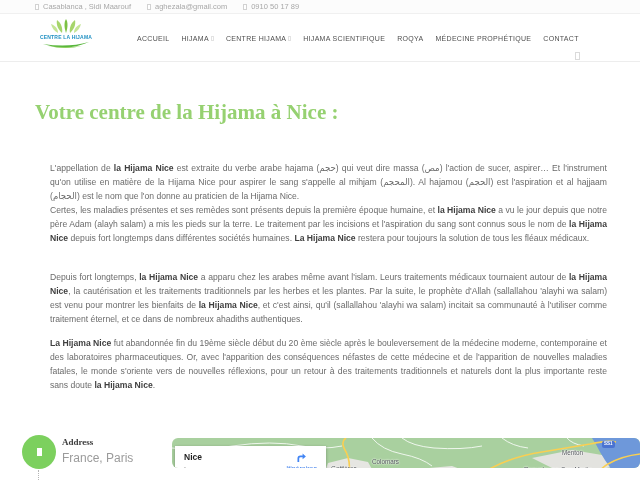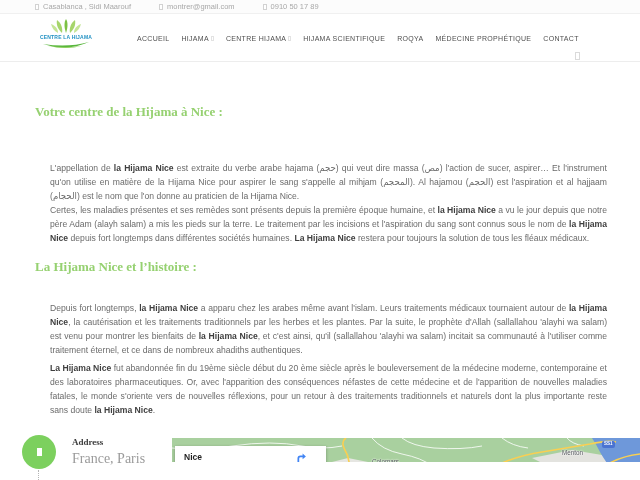--- a/index.html
+++ b/index.html
@@ -1,59 +1,59 @@
 <!DOCTYPE html>
 <html><head>
 <meta charset="utf-8">
 <style>
   * { margin:0; padding:0; box-sizing:border-box; }
   html,body { width:640px; height:480px; background:#fff; font-family:"Liberation Sans","DejaVu Sans",sans-serif; }
   .page { position:relative; width:640px; height:480px; overflow:hidden; background:#fff; }
 
   
-  .topbar { height:14px; display:flex; align-items:center; gap:28px; padding-left:35px;
+  .topbar { height:14px; display:flex; align-items:center; gap:16px; padding-left:35px;
             background:#fcfcfc; border-bottom:1px solid #f0f0f0; }
   .topbar-item { display:flex; align-items:center; gap:4px; font-size:7.5px; color:#a8a8a8; }
   .tofu { display:inline-block; width:4px; height:6px; border:1px solid #d2d2d2; background:#fff; }
   .tofu.xs { width:3px; height:5px; border-color:#e2e2e2; }
   .tofu.social { width:5px; height:8px; border-color:#dadada; }
   .tofu.white { border-color:#ffffff; width:5px; height:8px; }
 
   
   header { position:relative; height:48px; border-bottom:1px solid #ededed; background:#fff; }
   .logo { position:absolute; left:35px; top:5px; width:62px; text-align:center; cursor:pointer; }
   .logo-text { font-size:5px; font-weight:bold; color:#2291c3; letter-spacing:.2px; line-height:6px; white-space:nowrap; }
   .nav { position:absolute; left:137px; top:0; height:48px; display:flex; align-items:center; gap:12px; white-space:nowrap; }
   .nav-item { display:flex; align-items:center; gap:2px; }
   .nav-item a { font-size:7px; letter-spacing:.3px; color:#4f4f4f; text-decoration:none; }
   .social { position:absolute; right:30px; top:19px; display:grid; grid-template-columns:auto auto; column-gap:26px; row-gap:9px; }
 
   
   .content h2 { font-family:"Liberation Serif","DejaVu Serif",serif; font-weight:bold;
-                color:#96d171; font-size:13px; margin-left:35px; line-height:18px; }
+                color:#96d171; font-size:21px; margin-left:35px; line-height:18px; }
   .h1 { margin-top:41px; }
   .h2 { margin-top:13px; }
   .content p { width:557px; margin-left:50px; font-size:8.6px; color:#6b6b6b;
                line-height:14px; text-align:justify; }
   .p1 { margin-top:40px; }
   .p2 { }
   .p3 { margin-top:25px; }
-  .p4 { margin-top:4px; }
+  .p4 { margin-top:10px; }
   .content p .b { font-weight:bold; color:#3f3f3f; }
 
   
   footer { position:absolute; left:0; bottom:0; width:640px; height:60px; background:#fff; }
   .addr-circle { position:absolute; left:22px; top:15px; width:34px; height:34px; border-radius:50%;
                  background:#7cd05e; display:flex; align-items:center; justify-content:center; }
   .addr-dotline { position:absolute; left:38px; top:50px; height:12px; border-left:1px dotted #b5b5b5; }
-  .addr-text { position:absolute; left:62px; top:17px;margin-left:10px; }
+  .addr-text { position:absolute; left:62px; top:17px; }
   .addr-label { font-family:"Liberation Serif","DejaVu Serif",serif; font-weight:bold; font-size:9px; color:#3d3d3d; }
-  .addr-value { font-size:14px; color:#9b9b9b; margin-top:4px;font-family:Liberation Serif, serif; }
+  .addr-value { font-size:12px; color:#9b9b9b; margin-top:4px; }
 
-  .map { position:absolute; left:172px; top:18px; width:468px; height:24px; overflow:hidden; cursor:grab; }
+  .map { position:absolute; left:172px; top:18px; width:468px; height:30px; overflow:hidden; cursor:grab;border-radius:6px; }
   .map svg.mapbg { position:absolute; left:0; top:0; width:468px; height:42px; }
   .map-label { position:absolute; font-size:6.3px; color:#55595e; text-shadow:0 0 2px #fff, 0 0 2px #fff; white-space:nowrap; }
   .road-badge { position:absolute; left:430px; top:3px; background:#4a73d1; color:#fff; font-size:4.5px;
                 font-weight:bold; padding:1px 2px; border-radius:2px; line-height:4.5px; }
   .map-card { position:absolute; left:3px; top:8px; width:151px; height:40px; background:#fff;
               box-shadow:0 1px 3px rgba(0,0,0,.3); display:flex; justify-content:space-between; padding:6px 9px 0 9px; }
   .map-card-title { font-size:8.5px; font-weight:bold; color:#1f1f1f; }
   .map-card-sub { font-size:7.5px; color:#8a8a8a; margin-top:3px; }
   .directions { display:flex; flex-direction:column; align-items:center; gap:2px; cursor:pointer; text-decoration:none; }
   .directions-label { font-size:7px; color:#3a7cec; }
@@ -63,21 +63,21 @@
 
 <div class="page">
 
   <div class="topbar">
     <div class="topbar-item">
       <span class="tofu"></span>
       <span>Casablanca , Sidi Maarouf</span>
     </div>
     <div class="topbar-item">
       <span class="tofu"></span>
-      <span>montrer@gmail.com</span>
+      <span>aghezala@gmail.com</span>
     </div>
     <div class="topbar-item">
       <span class="tofu"></span>
       <span>0910 50 17 89</span>
     </div>
   </div>
 
   <header>
     <div class="logo">
       <svg width="36" height="15" viewBox="0 0 36 15" style="display:block;margin:0 auto;">
@@ -128,21 +128,20 @@
     </div>
   </header>
 
   <div class="content">
     <h2 class="h1">Votre centre de la Hijama à Nice :</h2>
 
     <p class="p1"><span>L'appellation de </span><span class="b">la Hijama Nice</span><span> est extraite du verbe arabe hajama (حجم) qui veut dire massa (مص) l'action de sucer, aspirer… Et l'instrument qu'on utilise en matière de la Hijama Nice pour aspirer le sang s'appelle al mihjam (المحجم). Al hajamou (الحجم) est l'aspiration et al hajjaam (الحجام) est le nom que l'on donne au praticien de la Hijama Nice.</span></p>
 
     <p class="p2"><span>Certes, les maladies présentes et ses remèdes sont présents depuis la première époque humaine, et </span><span class="b">la Hijama Nice</span><span> a vu le jour depuis que notre père Adam (alayh salam) a mis les pieds sur la terre. Le traitement par les incisions et l'aspiration du sang sont connus sous le nom de </span><span class="b">la Hijama Nice</span><span> depuis fort longtemps dans différentes sociétés humaines. </span><span class="b">La Hijama Nice</span><span> restera pour toujours la solution de tous les fléaux médicaux.</span></p>
 
-    <h2 class="h2">La Hijama Nice et l’histoire :</h2>
 
     <p class="p3"><span>Depuis fort longtemps, </span><span class="b">la Hijama Nice</span><span> a apparu chez les arabes même avant l'islam. Leurs traitements médicaux tournaient autour de </span><span class="b">la Hijama Nice</span><span>, la cautérisation et les traitements traditionnels par les herbes et les plantes. Par la suite, le prophète d'Allah (sallallahou 'alayhi wa salam) est venu pour montrer les bienfaits de </span><span class="b">la Hijama Nice</span><span>, et c'est ainsi, qu'il (sallallahou 'alayhi wa salam) incitait sa communauté à l'utiliser comme traitement éternel, et ce dans de nombreux ahadiths authentiques.</span></p>
 
     <p class="p4"><span class="b">La Hijama Nice</span><span> fut abandonnée fin du 19ème siècle début du 20 ème siècle après le bouleversement de la médecine moderne, contemporaine et des laboratoires pharmaceutiques. Or, avec l'apparition des conséquences néfastes de cette médecine et de l'apparition de nouvelles maladies fatales, le monde s'oriente vers de nouvelles réflexions, pour un retour à des traitements traditionnels et naturels dont la plus importante reste sans doute </span><span class="b">la Hijama Nice</span><span>.</span></p>
   </div>
 
   <footer>
     <div class="addr-circle">
       <span class="tofu white"></span>
     </div>

